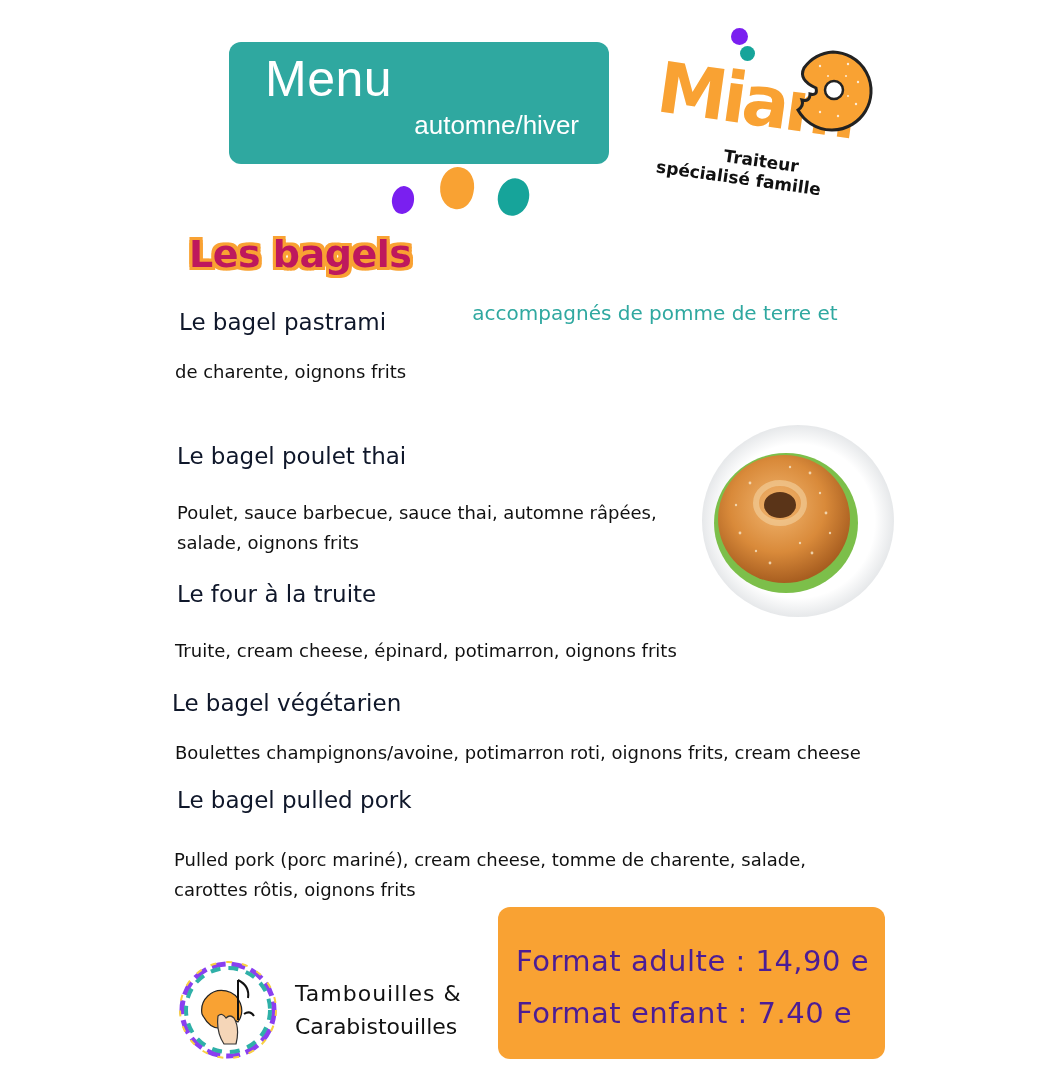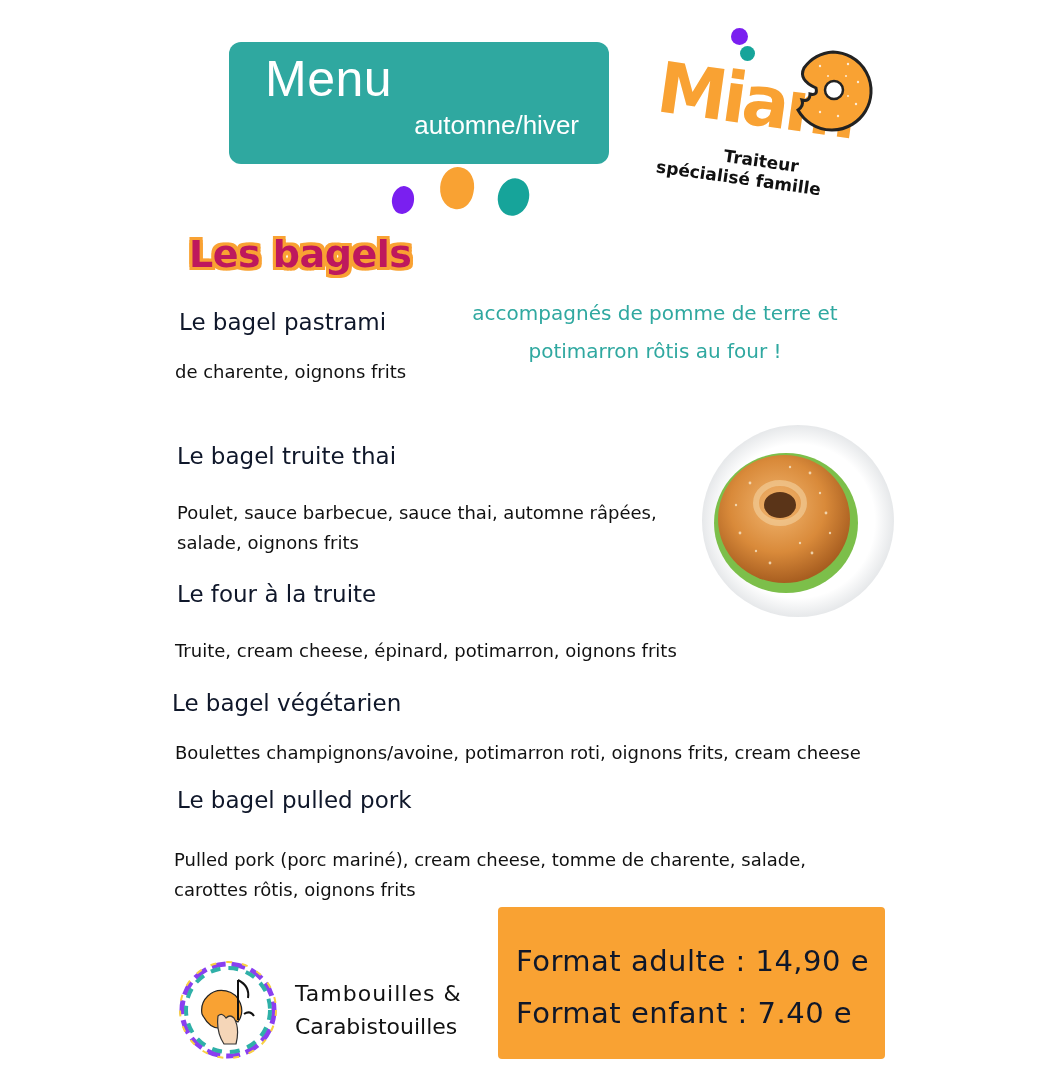--- a/index.html
+++ b/index.html
@@ -65,21 +65,21 @@
 
   .footer-logo { position: absolute; left: 172px; top: 958px; width: 112px; height: 104px; }
   .footer-brand {
     position: absolute; left: 295px; top: 977px; font-size: 22px; line-height: 33px; color: #111;
     font-family: "DejaVu Sans", sans-serif;
   }
   .footer-brand .l1 { display: block; letter-spacing: 1px; text-align: right; }
 
   .price-box {
     position: absolute; left: 498px; top: 907px; width: 387px; height: 152px; background: #f9a233;
-    border-radius: 4px; color: #0f172a; padding: 28px 0 0 18px;
+    border-radius: 12px; color: #4c1d95; padding: 28px 0 0 18px;
     font-family: "DejaVu Sans", sans-serif; font-size: 29px; line-height: 52px; letter-spacing: 0.5px;
   }
   .price-line { display: block; }
 </style>
 </head>
 <body>
 
 <div class="title-box">
   <div class="title-main">Menu</div>
   <div class="title-sub">automne/hiver</div>
@@ -109,29 +109,28 @@
   </svg>
 </div>
 <div class="tagline">
   <span class="t1">Traiteur</span>
   <span>spécialisé famille</span>
 </div>
 
 <div class="section-title">Les bagels</div>
 <div class="side-note">
   <div>accompagnés de pomme de terre et</div>
-  <div>potimarron rôtis au four !</div>
 </div>
 
 <div class="item-name" style="left:179px; top:309px;">Le bagel pastrami</div>
 <div class="item-desc" style="left:175px; top:357px;">
   <div>de charente, oignons frits</div>
 </div>
 
-<div class="item-name" style="left:177px; top:443px;">Le bagel truite thai</div>
+<div class="item-name" style="left:177px; top:443px;">Le bagel poulet thai</div>
 <div class="item-desc" style="left:177px; top:498px;">
   <div>Poulet, sauce barbecue, sauce thai, automne râpées,</div>
   <div>salade, oignons frits</div>
 </div>
 
 <svg class="bagel-photo" viewBox="0 0 196 196">
   <defs>
     <radialGradient id="plate" cx="50%" cy="50%" r="50%">
       <stop offset="80%" stop-color="#ffffff"></stop>
       <stop offset="100%" stop-color="#e6e8ea"></stop>

